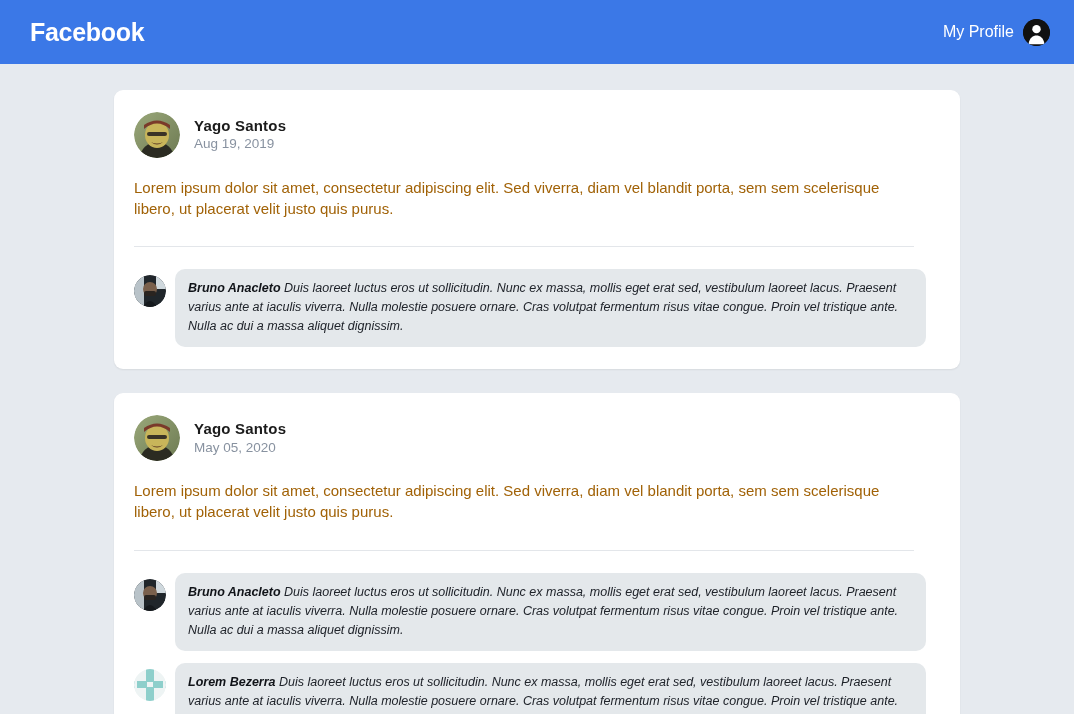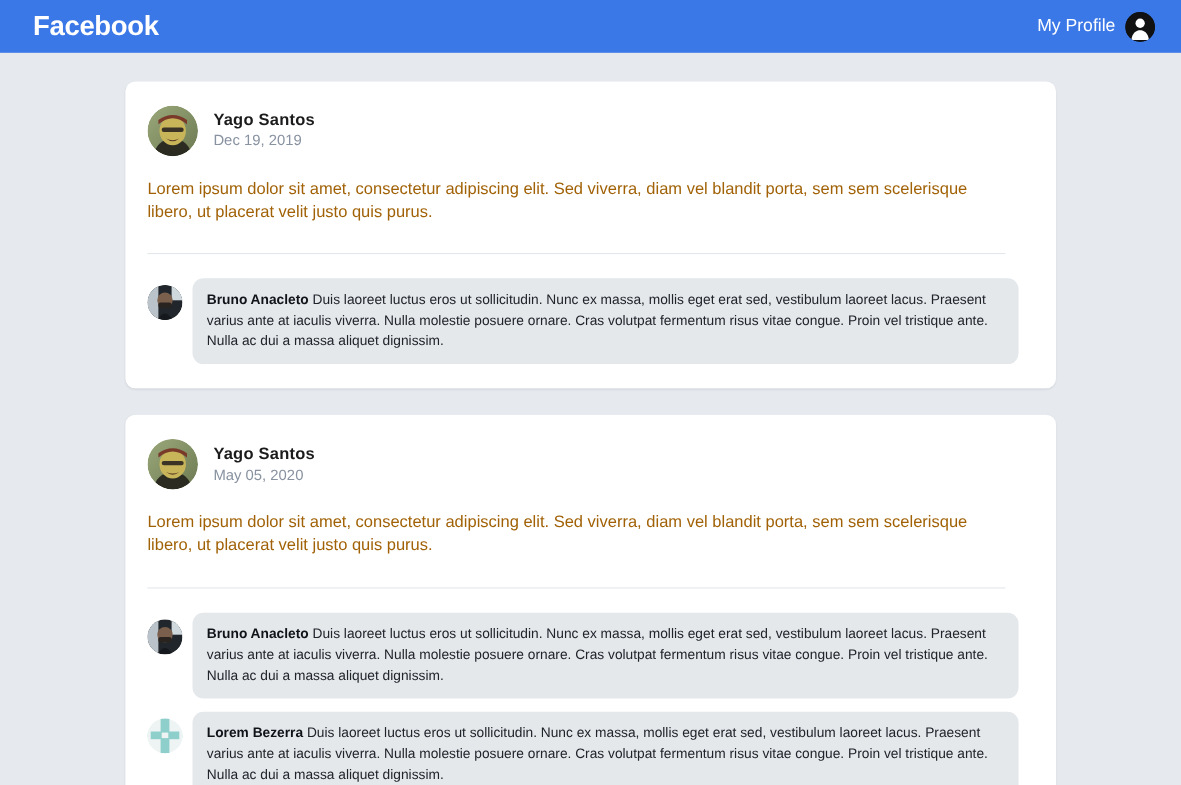--- a/index.html
+++ b/index.html
@@ -6,21 +6,21 @@
   html, body {
     margin: 0; padding: 0;
     width: 1074px; height: 714px;
     overflow: hidden;
     background: #e6eaef;
     font-family: "Liberation Sans", sans-serif;
   }
 
   
   .navbar {
-    height: 48px;
+    height: 64px;
     background: #3b78e7;
     display: flex;
     align-items: center;
     justify-content: space-between;
     padding: 0 24px 0 30px;
   }
   .brand {
     color: #ffffff;
     font-size: 25px;
     font-weight: bold;
@@ -127,20 +127,21 @@
     display: block;
   }
   .bubble {
     background: #e4e8eb;
     border-radius: 10px;
     padding: 10px 13px 11px 13px;
     font-size: 12.5px;
     line-height: 1.52;
     color: #20242b;
     flex: 1 1 auto;
+    font-style: italic;
   }
   .bubble b {
     font-weight: bold;
     color: #101318;
   }
 </style>
 </head>
 <body>
 
 <div class="navbar">
@@ -173,21 +174,21 @@
           <rect width="46" height="46" fill="url(#bg1)"></rect>
           <ellipse cx="23" cy="46" rx="17" ry="16" fill="#2b2b22"></ellipse>
           <ellipse cx="23" cy="23" rx="12" ry="13" fill="#c8b55a"></ellipse>
           <path d="M10 17 Q23 6 36 17 L36 13 Q23 4 10 13 Z" fill="#7a3a2a"></path>
           <rect x="13" y="20" width="20" height="4" rx="2" fill="#3a3326"></rect>
           <path d="M17 30 Q23 35 29 30 Q23 33 17 30 Z" fill="#5c3a22"></path>
         </g>
       </svg>
       <div class="post-meta">
         <div class="post-author">Yago Santos</div>
-        <div class="post-date">Dec 19, 2019</div>
+        <div class="post-date">Aug 19, 2019</div>
       </div>
     </div>
 
     <div class="post-body">Lorem ipsum dolor sit amet, consectetur adipiscing elit. Sed viverra, diam vel blandit porta, sem sem scelerisque libero, ut placerat velit justo quis purus.</div>
 
     <div class="divider"></div>
 
     <div class="comments">
       <div class="comment">
         <svg class="comment-avatar" viewBox="0 0 32 32">

